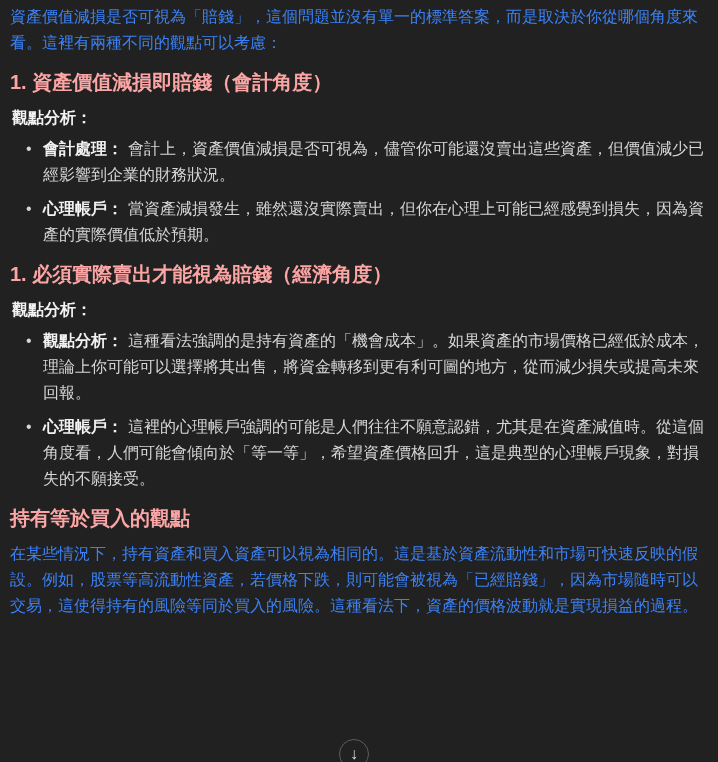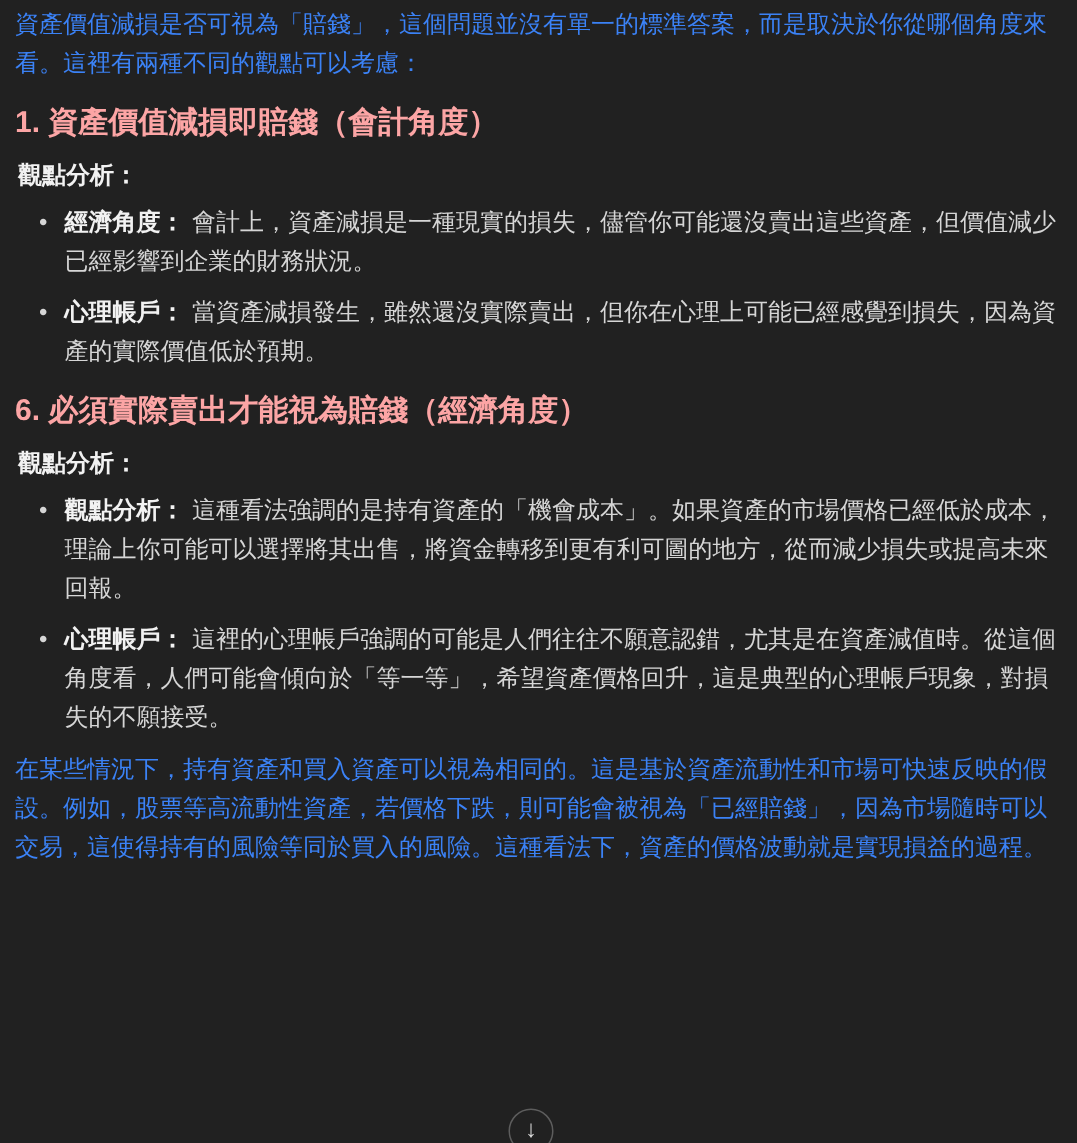--- a/index.html
+++ b/index.html
@@ -87,44 +87,45 @@
   <p class="para">資產價值減損是否可視為「賠錢」，這個問題並沒有單一的標準答案，而是取決於你從哪個角度來看。這裡有兩種不同的觀點可以考慮：</p>
 
   <h3 class="heading">1. 資產價值減損即賠錢（會計角度）</h3>
 
 
   <p class="label">觀點分析：</p>
 
   <ul class="bullet-list">
     <li>
       <span class="bullet-dot">•</span>
-      <span class="term">經濟角度：</span><span>會計上，資產減損是一種現實的損失，儘管你可能還沒賣出這些資產，但價值減少已經影響到企業的財務狀況。</span>
+      <span class="term">會計處理：</span><span>會計上，資產價值減損是否可視為，儘管你可能還沒賣出這些資產，但價值減少已經影響到企業的財務狀況。</span>
     </li>
     <li>
       <span class="bullet-dot">•</span>
       <span class="term">心理帳戶：</span><span>當資產減損發生，雖然還沒實際賣出，但你在心理上可能已經感覺到損失，因為資產的實際價值低於預期。</span>
     </li>
   </ul>
 
-  <h3 class="heading">6. 必須實際賣出才能視為賠錢（經濟角度）</h3>
+  <h3 class="heading">1. 必須實際賣出才能視為賠錢（經濟角度）</h3>
 
 
   <p class="label">觀點分析：</p>
 
   <ul class="bullet-list">
     <li>
       <span class="bullet-dot">•</span>
       <span class="term">觀點分析：</span><span>這種看法強調的是持有資產的「機會成本」。如果資產的市場價格已經低於成本，理論上你可能可以選擇將其出售，將資金轉移到更有利可圖的地方，從而減少損失或提高未來回報。</span>
     </li>
     <li>
       <span class="bullet-dot">•</span>
       <span class="term">心理帳戶：</span><span>這裡的心理帳戶強調的可能是人們往往不願意認錯，尤其是在資產減值時。從這個角度看，人們可能會傾向於「等一等」，希望資產價格回升，這是典型的心理帳戶現象，對損失的不願接受。</span>
     </li>
   </ul>
 
+  <h3 class="heading">持有等於買入的觀點</h3>
 
   <p class="para">在某些情況下，持有資產和買入資產可以視為相同的。這是基於資產流動性和市場可快速反映的假設。例如，股票等高流動性資產，若價格下跌，則可能會被視為「已經賠錢」，因為市場隨時可以交易，這使得持有的風險等同於買入的風險。這種看法下，資產的價格波動就是實現損益的過程。</p>
 
 </div>
 
 <button class="scroll-btn">
   <span class="arrow">↓</span>
 </button>
 
 </body></html>

